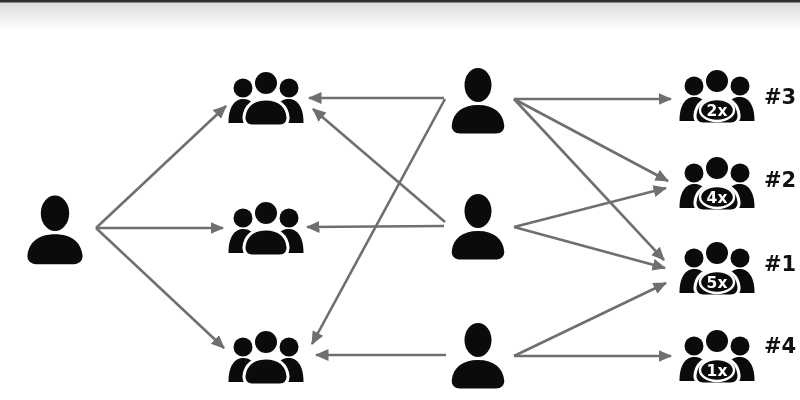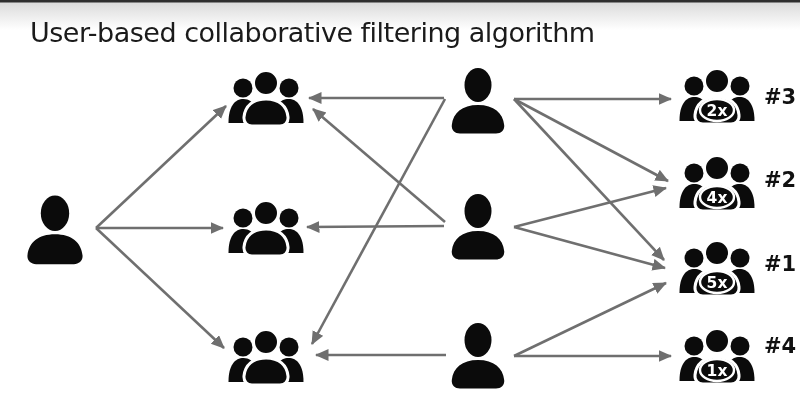--- a/index.html
+++ b/index.html
@@ -16,21 +16,20 @@
     letter-spacing:-0.5px;color:#1b1b1b;white-space:nowrap;
   }
   svg.diagram{position:absolute;left:0;top:0;}
   svg text{font-family:"DejaVu Sans","Liberation Sans",sans-serif;}
 </style>
 </head>
 <body>
 
 <div class="stage">
   <div class="top-gradient"></div>
-  <div class="page-title">User-based collaborative filtering algorithm</div>
   <svg class="diagram" id="diagram-svg" width="800" height="400" viewBox="0 0 800 400">
     <defs>
       <marker id="ah" markerUnits="userSpaceOnUse" markerWidth="15" markerHeight="13" refX="12.5" refY="6" orient="auto">
         <path id="ah-path" d="M0,0 L13.5,6 L0,12 Z" fill="#6f6f6f"></path>
       </marker>
     </defs>
   <g stroke="#6f6f6f" stroke-width="2.6">
         <line x1="96" y1="228" x2="226" y2="106" marker-end="url(#ah)"></line>
         <line x1="96" y1="228" x2="223" y2="228" marker-end="url(#ah)"></line>
         <line x1="96" y1="228" x2="224" y2="348" marker-end="url(#ah)"></line>

